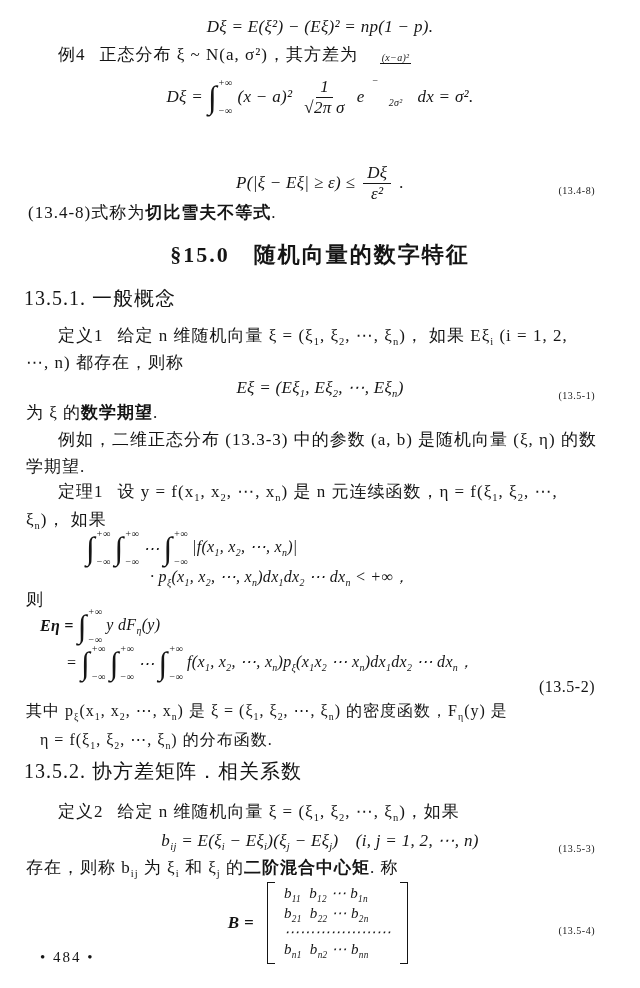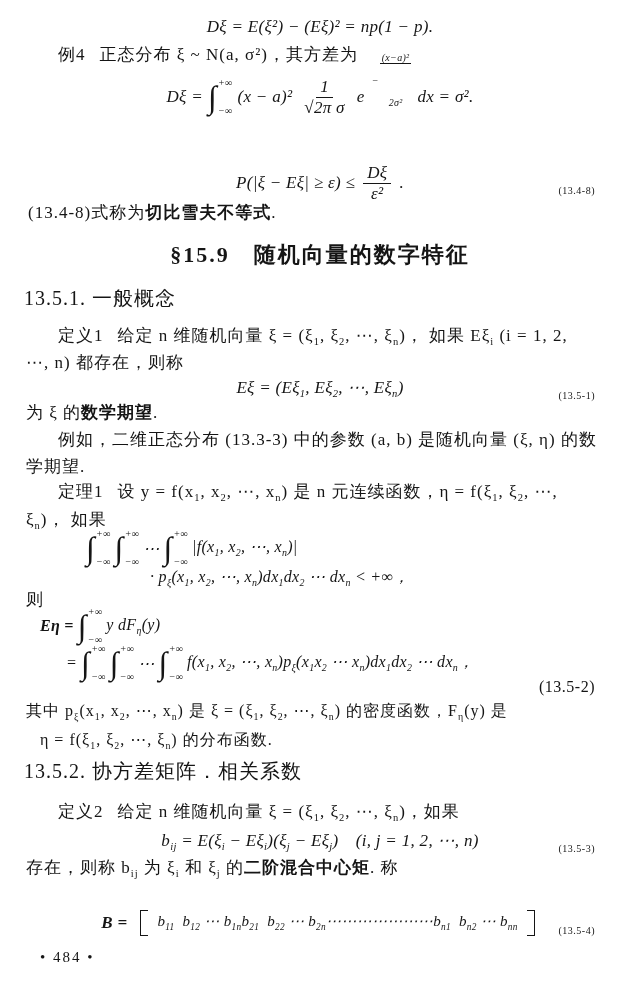--- a/index.html
+++ b/index.html
@@ -26,21 +26,21 @@
   .frac .den { padding:0 4px; }
   
   .expo { display:inline-flex; align-items:center; font-size:10px; transform:translateY(-17px); margin-left:2px; }
   .expo .frac { line-height:1.1; margin:0 1px;gap:33px; }
   .expo .frac .num { border-bottom:1px solid #151515; padding:0 2px; }
   
   .mx { display:inline-flex; align-items:stretch; margin:0 4px; }
   .mx .br { width:7px; border:1.6px solid #151515; }
   .mx .br.l { border-right:none; }
   .mx .br.r { border-left:none; }
-  .mx .rows { display:flex; flex-direction:row; padding:3px 9px; font-size:15px; font-style:italic; line-height:1.15; white-space:pre; text-align:left; }
+  .mx .rows { display:flex; flex-direction:column; padding:3px 9px; font-size:15px; font-style:italic; line-height:1.15; white-space:pre; text-align:left; }
   .sec-title { font-weight:bold; font-size:22px; letter-spacing:2px; }
   .sub-title { font-size:20px; letter-spacing:1px; }
   .pageno { font-weight:normal; font-size:15px; letter-spacing:2px; }
   .m16 { font-size:16px; }
 </style>
 </head>
 <body>
 
 <div class="page">
 
@@ -83,21 +83,21 @@
       <span class="den">ε²</span>
     </span>
     <span>.</span>
     <span class="eqno">(13.4-8)</span>
   </div>
 
   <div class="b cn" style="top:202px;left:28px">
     <span>(13.4-8)式称为</span><span class="bold">切比雪夫不等式</span><span>.</span>
   </div>
 
-  <div class="b sec-title center" style="top:241px">§15.9　随机向量的数字特征</div>
+  <div class="b sec-title center" style="top:241px">§15.0　随机向量的数字特征</div>
 
   <div class="b sub-title" style="top:286px;left:24px">13.5.1. 一般概念</div>
 
   <div class="b" style="top:325px;left:58px">
     <span class="lbl">定义1</span><span class="cn">给定 n 维随机向量 ξ = (ξ<sub>1</sub>, ξ<sub>2</sub>, ⋯, ξ<sub>n</sub>)， 如果 Eξ<sub>i</sub> (i = 1, 2,</span>
   </div>
   <div class="b cn" style="top:352px;left:26px">⋯, n) 都存在，则称</div>
 
   <div class="frow math" style="top:375px;height:26px">
     <span>Eξ = (Eξ<sub>1</sub>, Eξ<sub>2</sub>, ⋯, Eξ<sub>n</sub>)</span>

